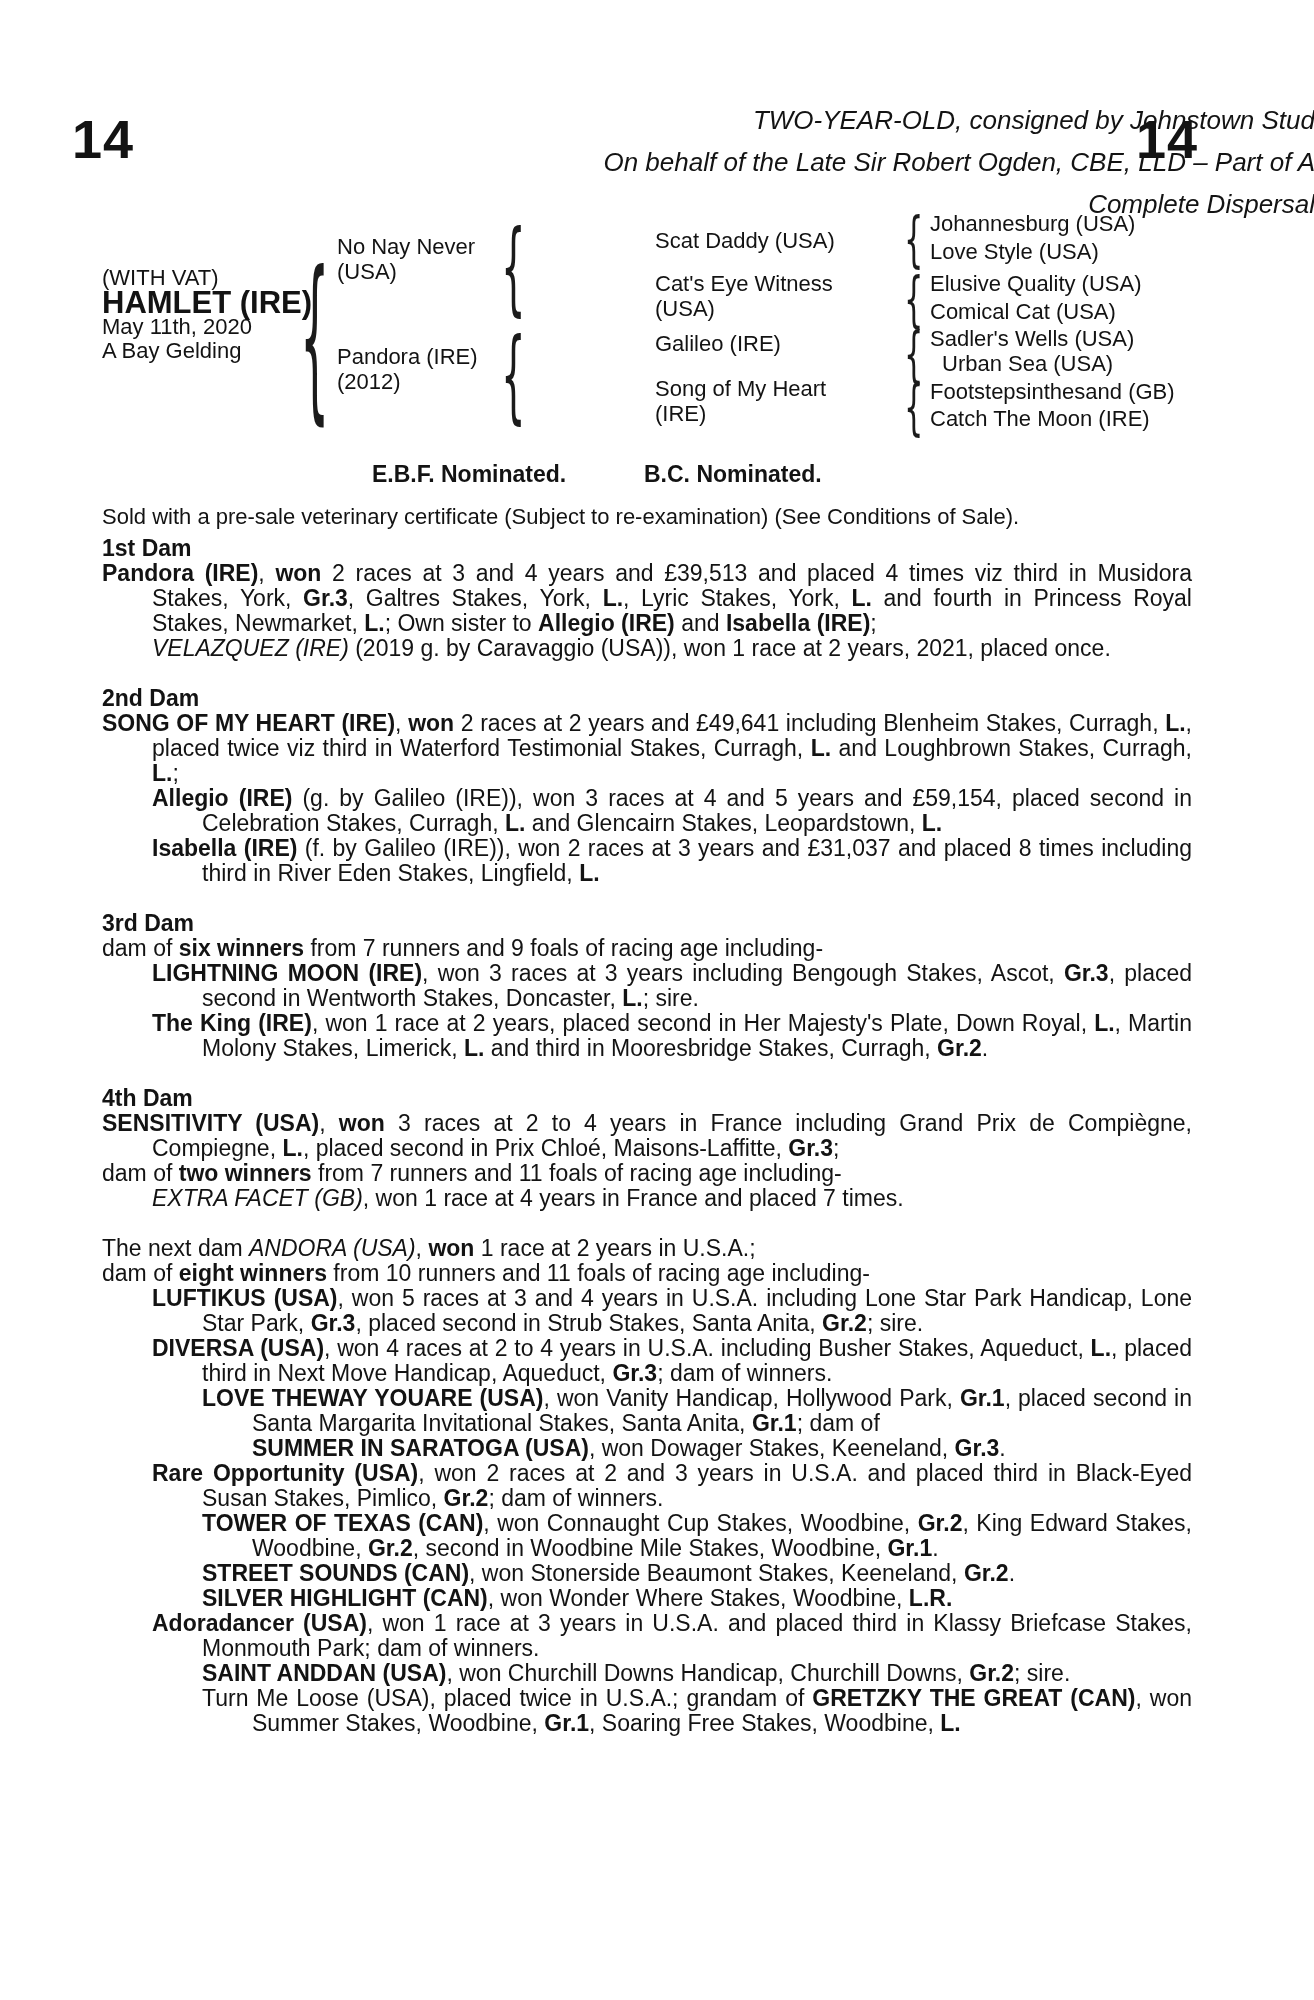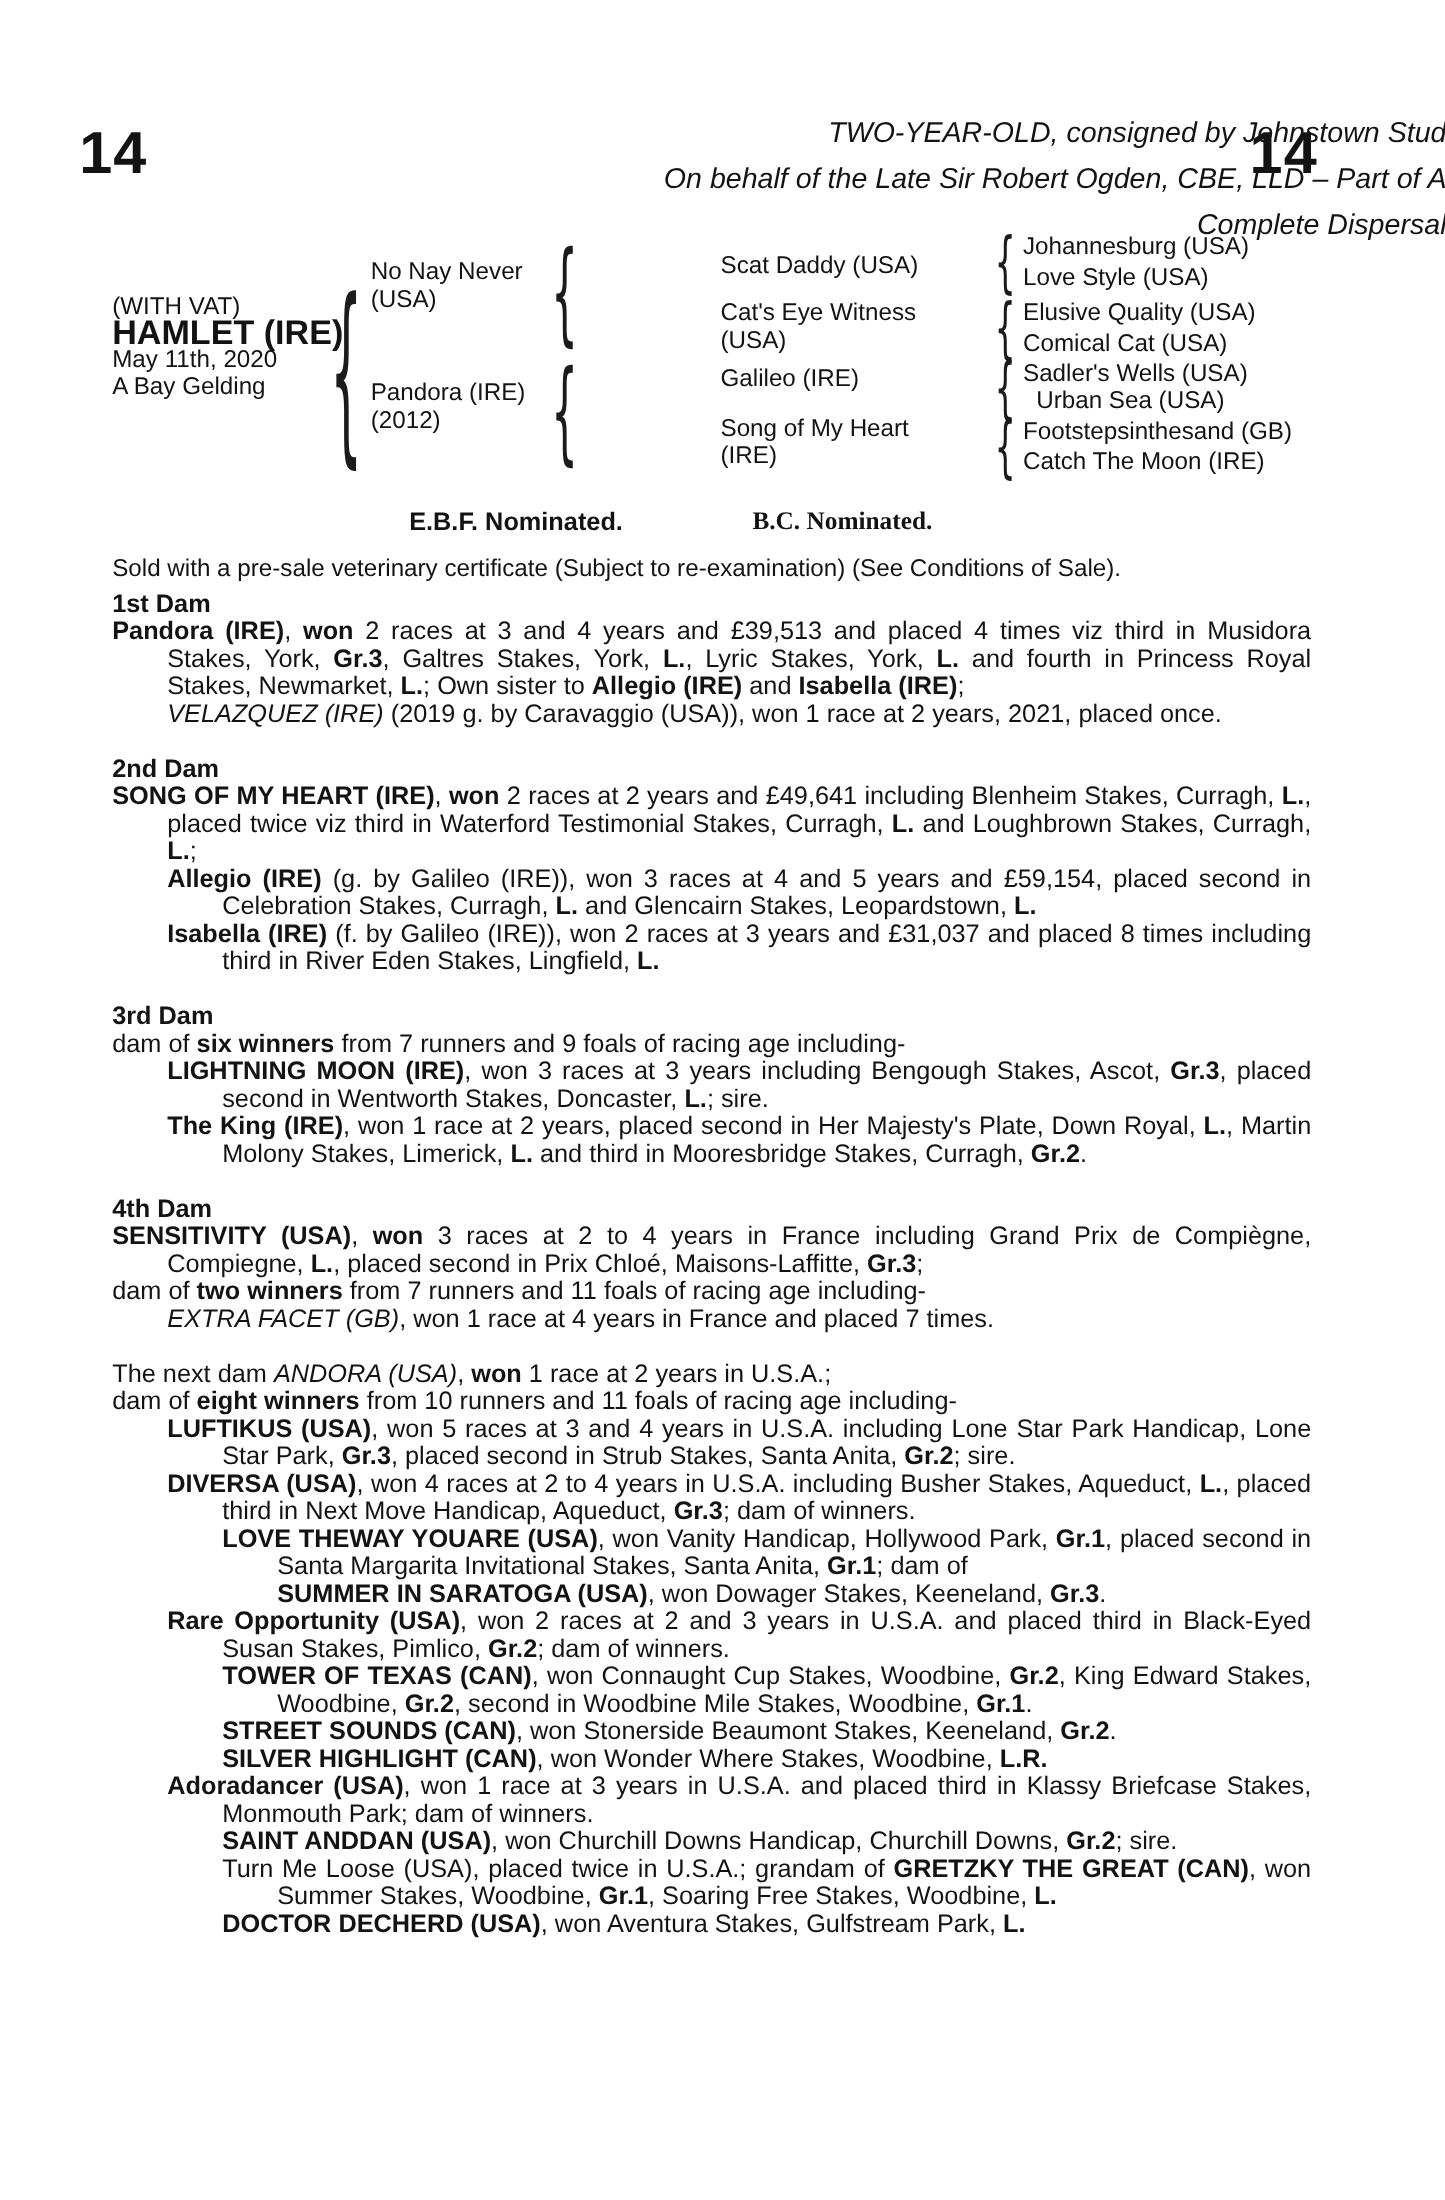--- a/index.html
+++ b/index.html
@@ -95,21 +95,21 @@
     <div class="ped" style="left:930px; top:239px;">Love Style (USA)</div>
     <div class="ped" style="left:930px; top:271px;">Elusive Quality (USA)</div>
     <div class="ped" style="left:930px; top:299px;">Comical Cat (USA)</div>
     <div class="ped" style="left:930px; top:326px;">Sadler's Wells (USA)</div>
     <div class="ped" style="left:930px; top:351px;margin-left:12px;">Urban Sea (USA)</div>
     <div class="ped" style="left:930px; top:379px;">Footstepsinthesand (GB)</div>
     <div class="ped" style="left:930px; top:406px;">Catch The Moon (IRE)</div>
   </div>
 
   <div class="nom" style="left:372px;">E.B.F. Nominated.</div>
-  <div class="nom" style="left:684px;font-family:Liberation Serif, serif;">B.C. Nominated.</div>
+  <div class="nom" style="left:644px;">B.C. Nominated.</div>
 
   <div class="notice">Sold with a pre-sale veterinary certificate (Subject to re-examination) (See Conditions of Sale).</div>
 
   <div id="sections">
       <div class="section">
         <div class="dam-heading">1st Dam</div>
         <div class="para lvl0"><span class="b">Pandora (IRE)</span><span>, </span><span class="b">won</span><span> 2 races at 3 and 4 years and £39,513 and placed 4 times viz third in Musidora Stakes, York, </span><span class="b">Gr.3</span><span>, Galtres Stakes, York, </span><span class="b">L.</span><span>, Lyric Stakes, York, </span><span class="b">L.</span><span> and fourth in Princess Royal Stakes, Newmarket, </span><span class="b">L.</span><span>; Own sister to </span><span class="b">Allegio (IRE)</span><span> and </span><span class="b">Isabella (IRE)</span><span>;</span></div>
         <div class="para lvl1"><span class="i">VELAZQUEZ (IRE)</span><span> (2019 g. by Caravaggio (USA)), won 1 race at 2 years, 2021, placed once.</span></div>
       </div>
       <div class="section">
@@ -137,17 +137,16 @@
         <div class="para lvl1"><span class="b">DIVERSA (USA)</span><span>, won 4 races at 2 to 4 years in U.S.A. including Busher Stakes, Aqueduct, </span><span class="b">L.</span><span>, placed third in Next Move Handicap, Aqueduct, </span><span class="b">Gr.3</span><span>; dam of winners.</span></div>
         <div class="para lvl2"><span class="b">LOVE THEWAY YOUARE (USA)</span><span>, won Vanity Handicap, Hollywood Park, </span><span class="b">Gr.1</span><span>, placed second in Santa Margarita Invitational Stakes, Santa Anita, </span><span class="b">Gr.1</span><span>; dam of</span></div>
         <div class="para lvl3"><span class="b">SUMMER IN SARATOGA (USA)</span><span>, won Dowager Stakes, Keeneland, </span><span class="b">Gr.3</span><span>.</span></div>
         <div class="para lvl1"><span class="b">Rare Opportunity (USA)</span><span>, won 2 races at 2 and 3 years in U.S.A. and placed third in Black-Eyed Susan Stakes, Pimlico, </span><span class="b">Gr.2</span><span>; dam of winners.</span></div>
         <div class="para lvl2"><span class="b">TOWER OF TEXAS (CAN)</span><span>, won Connaught Cup Stakes, Woodbine, </span><span class="b">Gr.2</span><span>, King Edward Stakes, Woodbine, </span><span class="b">Gr.2</span><span>, second in Woodbine Mile Stakes, Woodbine, </span><span class="b">Gr.1</span><span>.</span></div>
         <div class="para lvl2"><span class="b">STREET SOUNDS (CAN)</span><span>, won Stonerside Beaumont Stakes, Keeneland, </span><span class="b">Gr.2</span><span>.</span></div>
         <div class="para lvl2"><span class="b">SILVER HIGHLIGHT (CAN)</span><span>, won Wonder Where Stakes, Woodbine, </span><span class="b">L.R.</span></div>
         <div class="para lvl1"><span class="b">Adoradancer (USA)</span><span>, won 1 race at 3 years in U.S.A. and placed third in Klassy Briefcase Stakes, Monmouth Park; dam of winners.</span></div>
         <div class="para lvl2"><span class="b">SAINT ANDDAN (USA)</span><span>, won Churchill Downs Handicap, Churchill Downs, </span><span class="b">Gr.2</span><span>; sire.</span></div>
         <div class="para lvl2"><span>Turn Me Loose (USA), placed twice in U.S.A.; grandam of </span><span class="b">GRETZKY THE GREAT (CAN)</span><span>, won Summer Stakes, Woodbine, </span><span class="b">Gr.1</span><span>, Soaring Free Stakes, Woodbine, </span><span class="b">L.</span></div>
-        <div class="para lvl2"><span class="b">DOCTOR DECHERD (USA)</span><span>, won Aventura Stakes, Gulfstream Park, </span><span class="b">L.</span></div>
       </div>
     </div>
 
 </div>
 
 </body></html>

